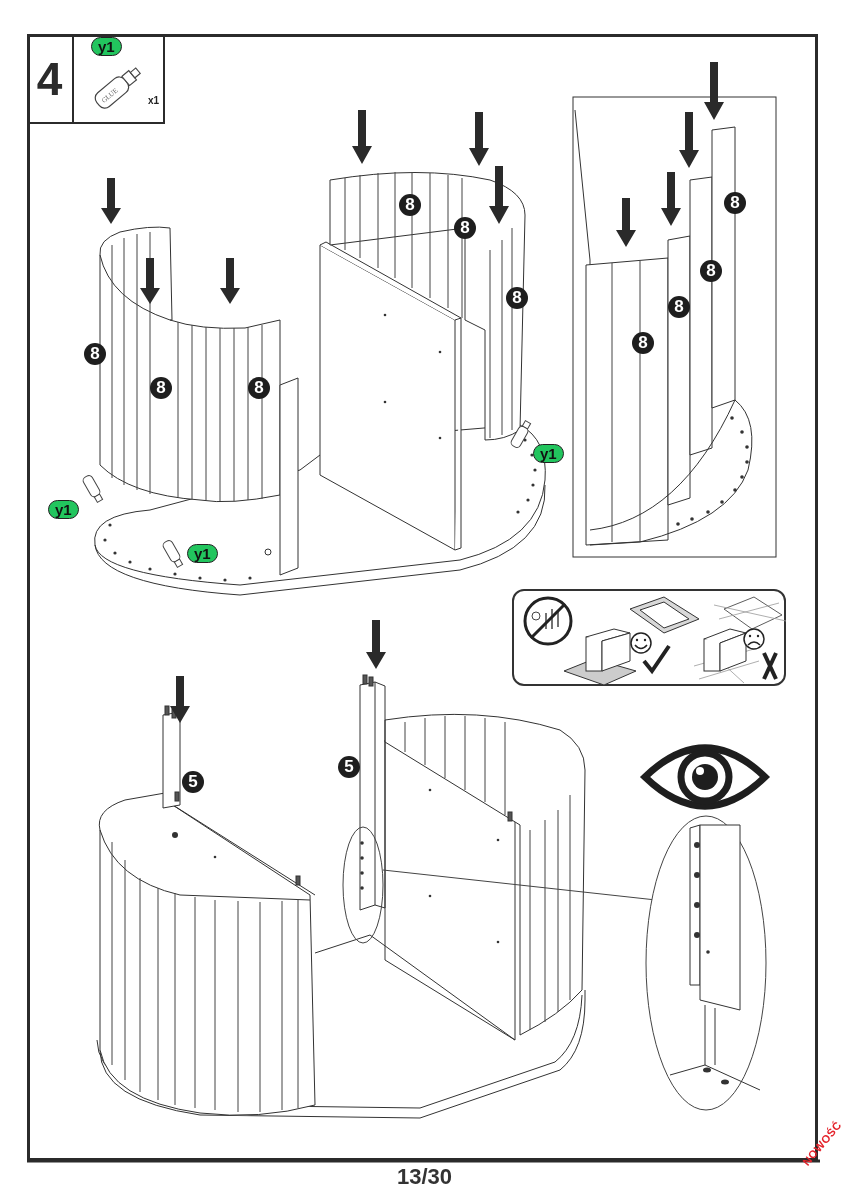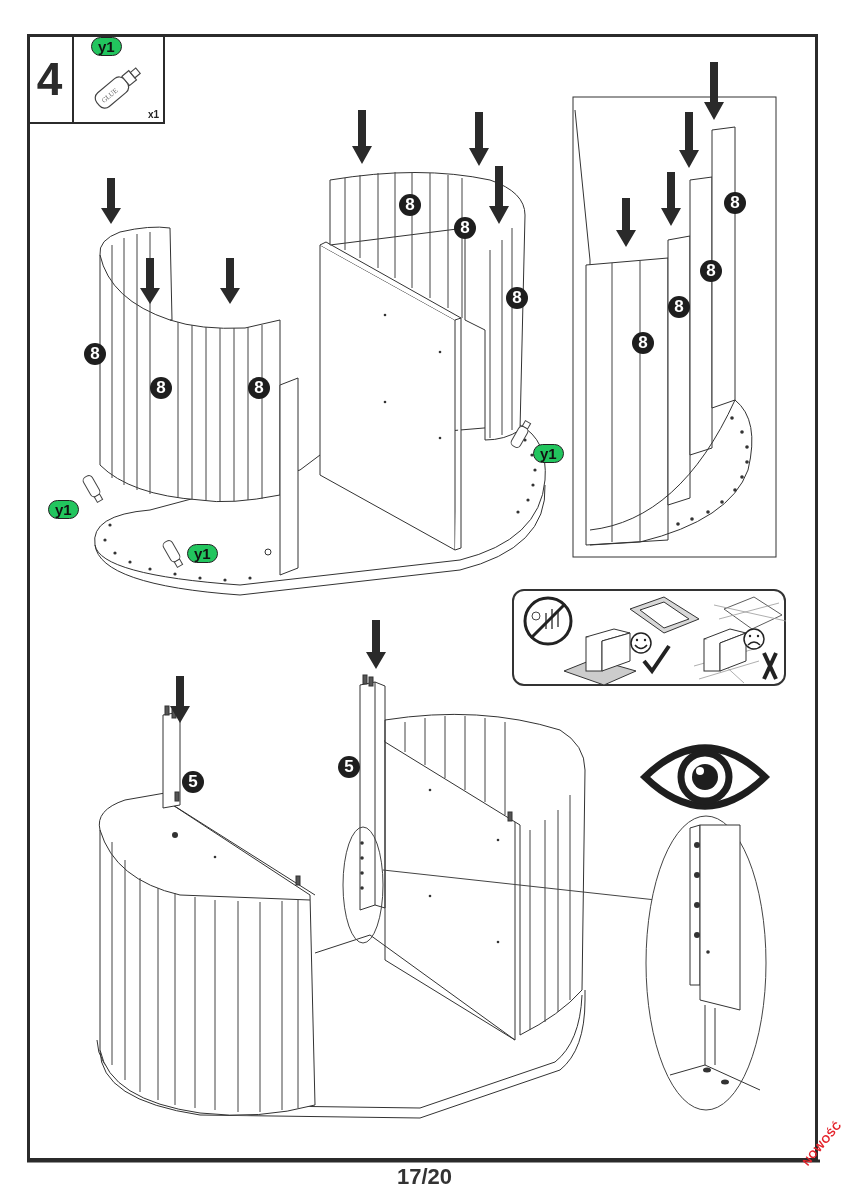--- a/index.html
+++ b/index.html
@@ -8,21 +8,21 @@
   .frame { position: absolute; left: 27px; top: 34px; width: 791px; height: 1127px;
            border: 3px solid #2b2b2b; box-sizing: border-box; }
   .step-box { position: absolute; left: 27px; top: 34px; width: 47px; height: 90px;
               border-right: 2px solid #2b2b2b; border-bottom: 2px solid #2b2b2b; box-sizing: border-box; }
   .step-num { position: absolute; left: 0; top: 22px; width: 45px; text-align: center;
               font-size: 46px; font-weight: bold; color: #2b2b2b; line-height: 46px; }
   .part-box { position: absolute; left: 73px; top: 34px; width: 92px; height: 90px;
               border-right: 2px solid #2b2b2b; border-bottom: 2px solid #2b2b2b; box-sizing: border-box; }
   .pill { position: absolute; border: 1.5px solid #222; border-radius: 12px; background: #22c55e;
           font-weight: bold; font-size: 15px; line-height: 17px; padding: 0 6px; color: #111; }
-  .qty { position: absolute; right: 4px; bottom: 2px; font-size: 10px; font-weight: bold; margin-top: 28px; }
+  .qty { position: absolute; right: 4px; bottom: 16px; font-size: 10px; font-weight: bold; margin-top: 28px; }
   .badge { position: absolute; width: 22px; height: 22px; border-radius: 50%; background: #1e1e1e;
            color: #fff; font-weight: bold; font-size: 17px; line-height: 22px; text-align: center; }
   .page-num { position: absolute; left: 0; width: 849px; top: 1164px; text-align: center;
               font-size: 22px; font-weight: bold; color: #333; }
   .nowosc { position: absolute; left: 800px; top: 1160px; color: #e4232b; font-weight: bold; font-size: 11px;
             transform: rotate(-50deg); transform-origin: left top; letter-spacing: 0.5px; }
   svg { position: absolute; left: 0; top: 0; }
   .warn-box { position: absolute; left: 512px; top: 589px; width: 274px; height: 97px;
               border: 2px solid #333; border-radius: 12px; box-sizing: border-box; background: #fff; }
 </style>
@@ -340,14 +340,14 @@
         <circle cx="244" cy="45" r="1.2" fill="#222"></circle>
       <path d="M234 54 Q240 48 246 54" fill="none" stroke="#222" stroke-width="1.5"></path>
     </g>
     <path d="M250 62 L262 88 M262 62 L250 88" stroke="#222" stroke-width="4"></path>
   </svg>
 </div>
 
 <div class="badge" style="left:182px;top:771px;">5</div>
 <div class="badge" style="left:338px;top:756px;">5</div>
 
-<div class="page-num">17/20</div>
+<div class="page-num">13/30</div>
 <div class="nowosc" style="color: rgb(228, 35, 43);">NOWOŚĆ</div>
 
 </body></html>

